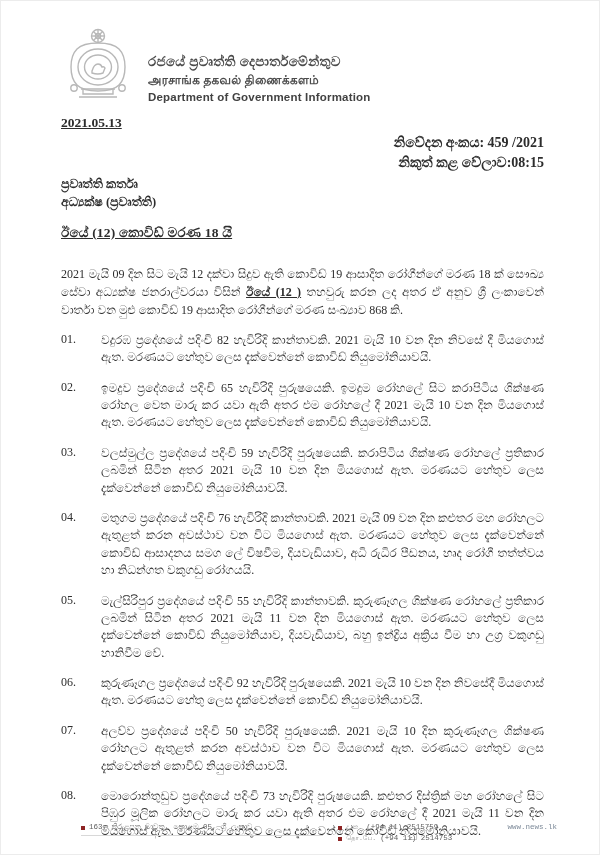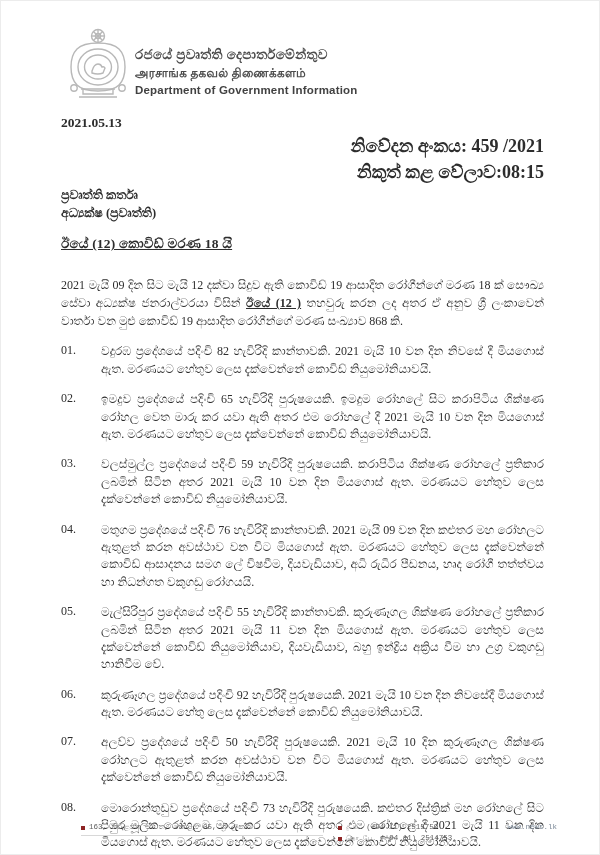--- a/index.html
+++ b/index.html
@@ -6,32 +6,32 @@
   html,body { background:#ffffff; }
   .page {
     width:600px; height:855px; position:relative; overflow:hidden;
     background:#ffffff; border:1px solid #ececec;
     font-family:"Liberation Serif","DejaVu Serif",serif;
     color:#2d2d2d;
   }
   .inner { padding:26px 55px 0 60px; }
 
   
-  .letterhead { display:flex; align-items:center; }
+  .letterhead { display:flex; align-items:flex-end; gap:13px; }
   .emblem { width:74px; height:76px; flex:none; }
   .lh-text { padding-top:13px; }
   .lh-si { font-size:13.5px; font-weight:bold; color:#4c4c4c; letter-spacing:.4px; }
   .lh-ta { font-size:12px;  font-weight:bold; color:#4c4c4c; margin-top:3px; letter-spacing:.3px; }
   .lh-en { font-size:11.5px; font-weight:bold; color:#424242; margin-top:3px;
            font-family:"Liberation Sans","DejaVu Sans",sans-serif; letter-spacing:.2px; }
 
   
   .meta { margin-top:12px; }
-  .date-line { font-weight:bold; font-size:13.5px; }
-  .meta-right { text-align:right; font-weight:bold; font-size:18px; line-height:1.45; margin-top:2px; }
+  .date-line { font-weight:bold; font-size:13.5px;text-decoration:underline; }
+  .meta-right { text-align:right; font-weight:bold; font-size:14px; line-height:1.45; margin-top:2px; }
   .addressee { font-weight:bold; font-size:12.5px; line-height:1.45; margin-top:1px; }
 
   
   .doc-title { text-align:left; font-weight:bold; font-size:13.5px;
                text-decoration:underline; margin:14px 0 24px 0; letter-spacing:.2px; }
 
   
   .intro { font-size:12px; line-height:1.5; text-align:justify; }
   .intro .hl { font-weight:bold; text-decoration:underline; }
 

